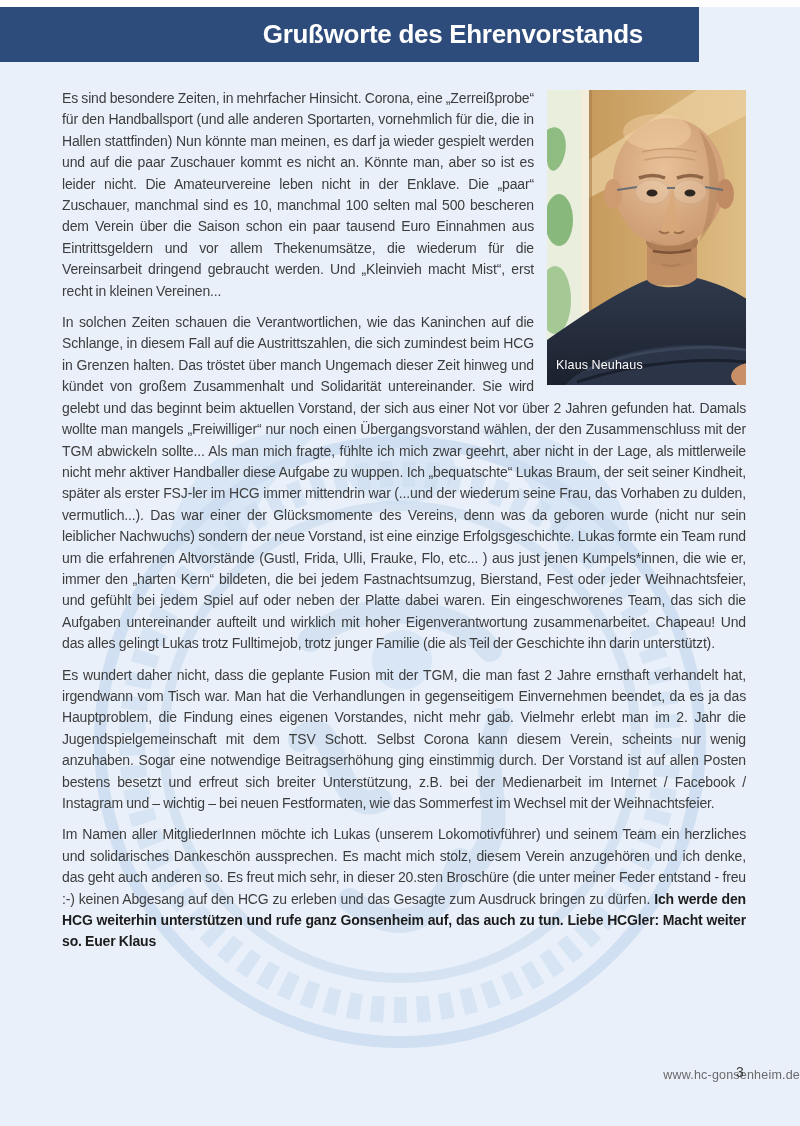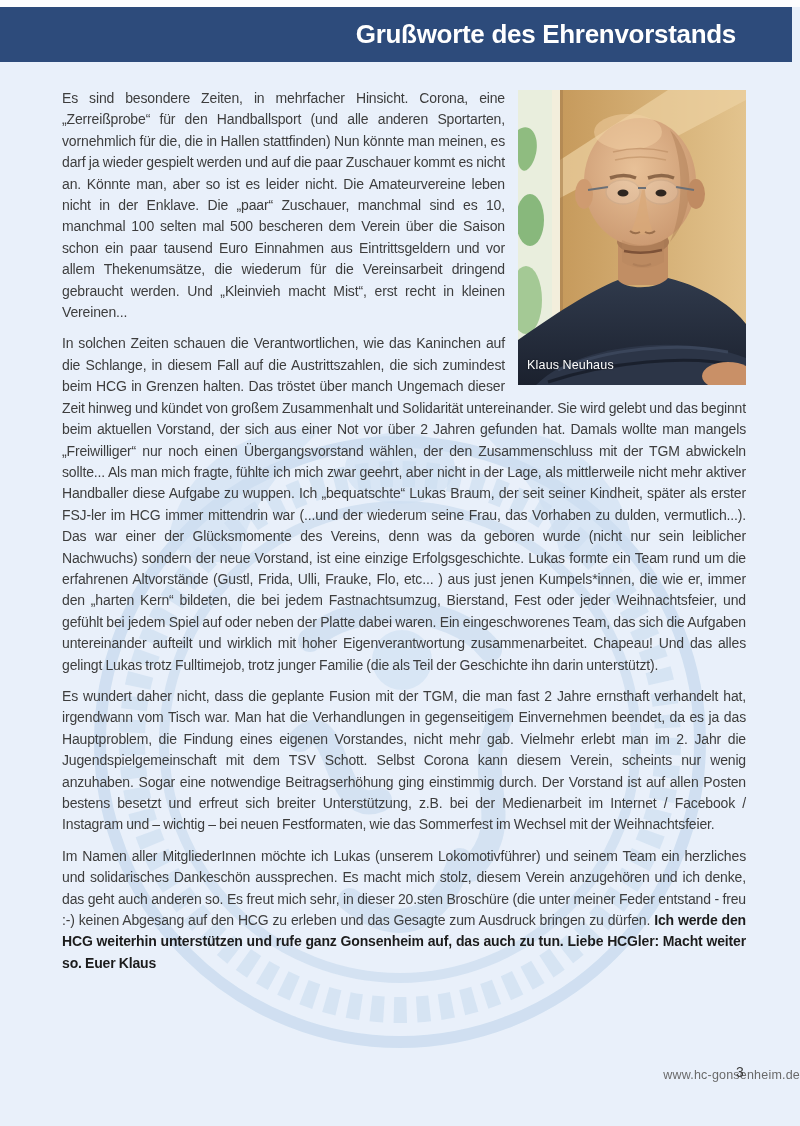--- a/index.html
+++ b/index.html
@@ -5,42 +5,42 @@
   html,body{margin:0;padding:0;}
   body{
     width:800px;height:1126px;position:relative;overflow:hidden;
     background:#e9f0fa;
     font-family:"Liberation Sans", sans-serif;
   }
   .top-strip{
     position:absolute;top:0;left:0;width:800px;height:7px;background:#fdfdfe;
   }
   .header-bar{
-    position:absolute;top:7px;left:0;width:792px;height:55px;
+    position:absolute;top:7px;left:0;width:699px;height:55px;
     background:#2d4b7b;
     display:flex;align-items:center;justify-content:flex-end;
     padding-right:56px;box-sizing:border-box;
   }
   .header-bar .title{
     color:#ffffff;font-size:26px;font-weight:bold;letter-spacing:-0.3px;
   }
   .watermark{
     position:absolute;top:0;left:0;width:800px;height:1126px;
     pointer-events:none;z-index:0;
   }
   .article{
     position:absolute;top:88px;left:62px;width:684px;z-index:1;
     color:#3d3d3d;font-size:14px;line-height:21.4px;
     letter-spacing:-0.15px;word-spacing:-0.5px;
     text-align:justify;
   }
   .article p{margin:0 0 10px 0;}
   .article strong{color:#1c1c1c;}
   .photo-figure{
-    float:right;width:228px;height:295px;margin:2px 0 12px 13px;
+    float:right;width:199px;height:295px;margin:2px 0 12px 13px;
     position:relative;overflow:hidden;background:#d4ae76;
   }
   .photo-figure svg{display:block;}
   .photo-caption{
     position:absolute;left:9px;bottom:9px;color:#ffffff;
     font-size:12.5px;letter-spacing:0.2px;text-shadow:0 0 2px rgba(0,0,0,.45);
   }
   .footer-url{
     position:absolute;top:1068px;left:0;width:800px;text-align:right;
     font-size:12.5px;color:#6a6a6a;z-index:1;letter-spacing:0.2px;

